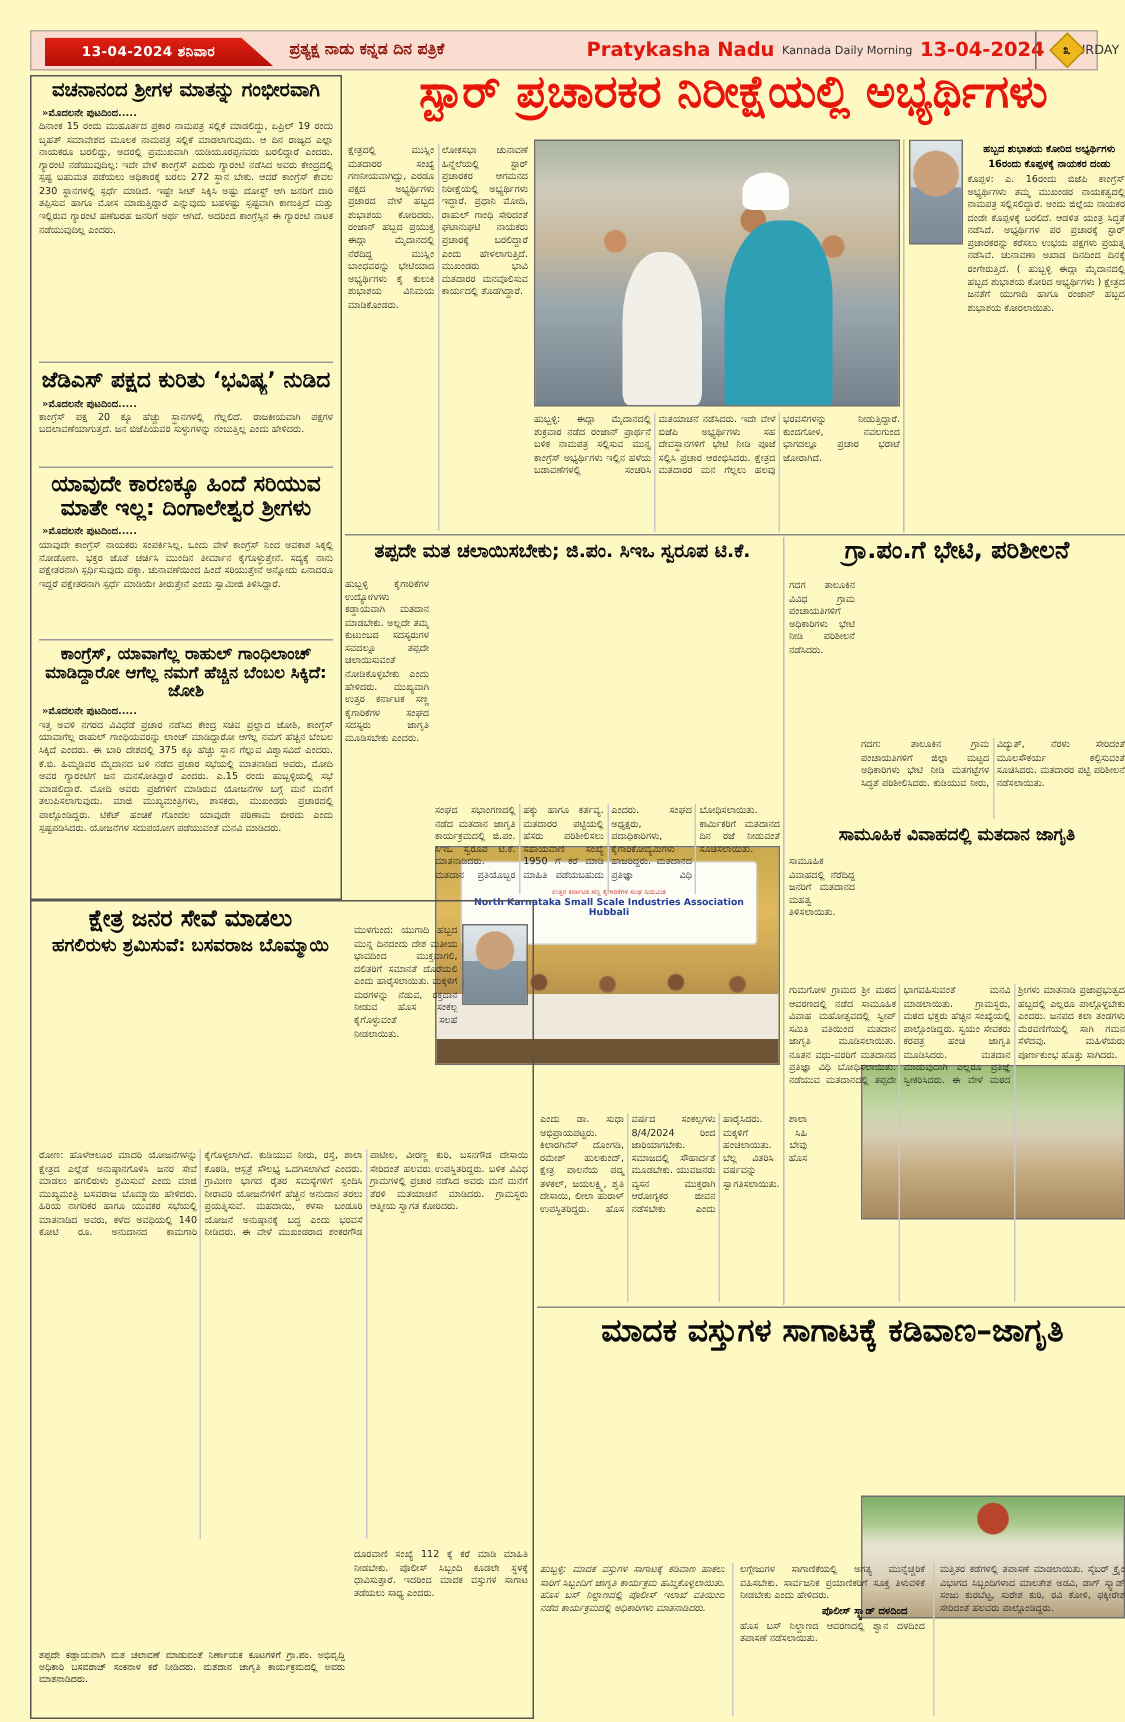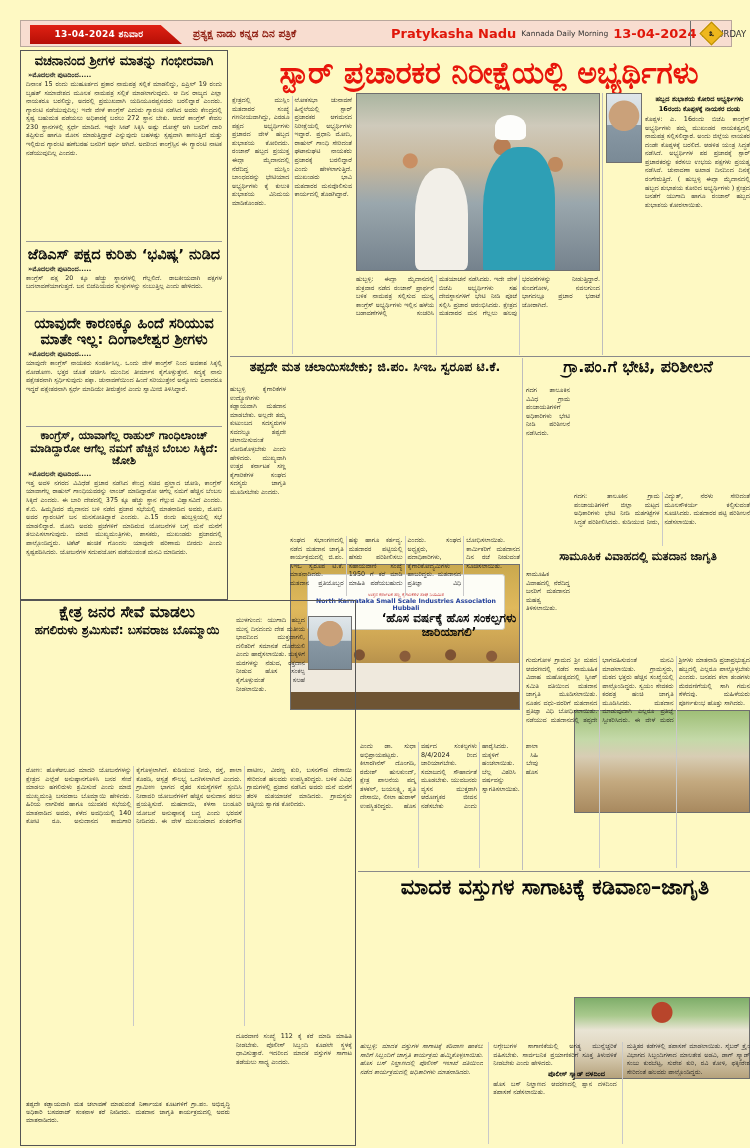--- a/index.html
+++ b/index.html
@@ -78,21 +78,21 @@
       <span class="mast-date">13-04-2024</span>
       <span class="mast-day">SATURDAY</span>
     </div>
     <div id="pgcell">
       <div id="diamond">
         <span>೩</span>
       </div>
     </div>
   </div>
 
-  <div class="abs hl" style="left:228px;top:56px;width:522px;height:42px;font-size:30px;color:#e8150a;">ಸ್ಟಾರ್ ಪ್ರಚಾರಕರ ನಿರೀಕ್ಷೆಯಲ್ಲಿ ಅಭ್ಯರ್ಥಿಗಳು</div>
+  <div class="abs hl" style="left:228px;top:45px;width:522px;height:42px;font-size:30px;color:#e8150a;">ಸ್ಟಾರ್ ಪ್ರಚಾರಕರ ನಿರೀಕ್ಷೆಯಲ್ಲಿ ಅಭ್ಯರ್ಥಿಗಳು</div>
 
   <div class="abs" id="leftbox">
     <div class="hl" style="font-size:13px;">ವಚನಾನಂದ ಶ್ರೀಗಳ ಮಾತನ್ನು ಗಂಭೀರವಾಗಿ</div>
     <div class="byline">»ಮೊದಲನೇ ಪುಟದಿಂದ.....</div>
     <div class="body-txt" style="height:158px;">ದಿನಾಂಕ 15 ರಂದು ಮುಹೂರ್ತದ ಪ್ರಕಾರ ನಾಮಪತ್ರ ಸಲ್ಲಿಕೆ ಮಾಡಲಿದ್ದು, ಏಪ್ರಿಲ್ 19 ರಂದು ಬೃಹತ್ ಸಮಾವೇಶದ ಮೂಲಕ ನಾಮಪತ್ರ ಸಲ್ಲಿಕೆ ಮಾಡಲಾಗುವುದು. ಆ ದಿನ ರಾಜ್ಯದ ಎಲ್ಲಾ ನಾಯಕರೂ ಬರಲಿದ್ದು, ಅದರಲ್ಲಿ ಪ್ರಮುಖವಾಗಿ ಯಡಿಯೂರಪ್ಪನವರು ಬರಲಿದ್ದಾರೆ ಎಂದರು. ಗ್ಯಾರಂಟಿ ನಡೆಯುವುದಿಲ್ಲ: ಇದೇ ವೇಳೆ ಕಾಂಗ್ರೆಸ್ ಎದುರು ಗ್ಯಾರಂಟಿ ನಡೆಸಿದ ಅವರು ಕೇಂದ್ರದಲ್ಲಿ ಸ್ಪಷ್ಟ ಬಹುಮತ ಪಡೆಯಲು ಅಧಿಕಾರಕ್ಕೆ ಬರಲು 272 ಸ್ಥಾನ ಬೇಕು. ಆದರೆ ಕಾಂಗ್ರೆಸ್ ಕೇವಲ 230 ಸ್ಥಾನಗಳಲ್ಲಿ ಸ್ಪರ್ಧೆ ಮಾಡಿದೆ. ಇಷ್ಟೇ ಸೀಟ್ ಸಿಕ್ಕಿಸಿ ಅಷ್ಟು ದೋಸ್ಟ್ ಆಗಿ ಜನರಿಗೆ ದಾರಿ ತಪ್ಪಿಸುವ ಹಾಗೂ ಮೋಸ ಮಾಡುತ್ತಿದ್ದಾರೆ ಎನ್ನುವುದು ಬಹಳಷ್ಟು ಸ್ಪಷ್ಟವಾಗಿ ಕಾಣುತ್ತಿದೆ ಮತ್ತು ಇಲ್ಲಿರುವ ಗ್ಯಾರಂಟಿ ಹಣೆಬರಹ ಜನರಿಗೆ ಅರ್ಥ ಆಗಿದೆ. ಅದರಿಂದ ಕಾಂಗ್ರೆಸ್ಸಿನ ಈ ಗ್ಯಾರಂಟಿ ನಾಟಕ ನಡೆಯುವುದಿಲ್ಲ ಎಂದರು.</div>
 
     <div class="hl sep" style="font-size:14.5px;padding-top:4px;margin-top:3px;">ಜೆಡಿಎಸ್ ಪಕ್ಷದ ಕುರಿತು ‘ಭವಿಷ್ಯ’ ನುಡಿದ</div>
     <div class="byline">»ಮೊದಲನೇ ಪುಟದಿಂದ.....</div>
     <div class="body-txt" style="height:34px;">ಕಾಂಗ್ರೆಸ್ ಪಕ್ಷ 20 ಕ್ಕೂ ಹೆಚ್ಚು ಸ್ಥಾನಗಳಲ್ಲಿ ಗೆಲ್ಲಲಿದೆ. ರಾಜಕೀಯವಾಗಿ ಪಕ್ಷಗಳ ಬದಲಾವಣೆಯಾಗುತ್ತದೆ. ಜನ ಬಿಜೆಪಿಯವರ ಸುಳ್ಳುಗಳನ್ನು ನಂಬುತ್ತಿಲ್ಲ ಎಂದು ಹೇಳಿದರು.</div>
 
@@ -155,21 +155,20 @@
   <div class="abs" style="left:236px;top:616px;width:116px;height:146px;overflow:hidden;">
     <div class="ph ph-portrait" style="float:right;width:44px;height:54px;margin:0 0 2px 3px;"></div>
     <div class="body-txt" style="height:146px;">ಮುಳಗುಂದ: ಯುಗಾದಿ ಹಬ್ಬದ ಮುನ್ನ ದಿನದಂದು ದೇಶ ಮತೀಯ ಭಾವದಿಂದ ಮುಕ್ತವಾಗಲಿ, ದಲಿತರಿಗೆ ಸಮಾನತೆ ದೊರೆಯಲಿ ಎಂದು ಹಾರೈಸಲಾಯಿತು. ಮಕ್ಕಳಿಗೆ ಮರಗಳನ್ನು ನೆಡುವ, ರಕ್ತದಾನ ನೀಡುವ ಹೊಸ ಸಂಕಲ್ಪ ಕೈಗೊಳ್ಳುವಂತೆ ಸಲಹೆ ನೀಡಲಾಯಿತು.</div>
   </div>
 
   <div class="abs body-txt cols3" style="left:26px;top:766px;width:326px;height:260px;">ರೋಣ: ಹೊಳೆಆಲೂರ ಮಾದರಿ ಯೋಜನೆಗಳನ್ನು ಕ್ಷೇತ್ರದ ಎಲ್ಲೆಡೆ ಅನುಷ್ಠಾನಗೊಳಿಸಿ ಜನರ ಸೇವೆ ಮಾಡಲು ಹಗಲಿರುಳು ಶ್ರಮಿಸುವೆ ಎಂದು ಮಾಜಿ ಮುಖ್ಯಮಂತ್ರಿ ಬಸವರಾಜ ಬೊಮ್ಮಾಯಿ ಹೇಳಿದರು. ಹಿರಿಯ ನಾಗರಿಕರ ಹಾಗೂ ಯುವಕರ ಸಭೆಯಲ್ಲಿ ಮಾತನಾಡಿದ ಅವರು, ಕಳೆದ ಅವಧಿಯಲ್ಲಿ 140 ಕೋಟಿ ರೂ. ಅನುದಾನದ ಕಾಮಗಾರಿ ಕೈಗೊಳ್ಳಲಾಗಿದೆ. ಕುಡಿಯುವ ನೀರು, ರಸ್ತೆ, ಶಾಲಾ ಕೊಠಡಿ, ಆಸ್ಪತ್ರೆ ಸೌಲಭ್ಯ ಒದಗಿಸಲಾಗಿದೆ ಎಂದರು. ಗ್ರಾಮೀಣ ಭಾಗದ ರೈತರ ಸಮಸ್ಯೆಗಳಿಗೆ ಸ್ಪಂದಿಸಿ ನೀರಾವರಿ ಯೋಜನೆಗಳಿಗೆ ಹೆಚ್ಚಿನ ಅನುದಾನ ತರಲು ಪ್ರಯತ್ನಿಸುವೆ. ಮಹದಾಯಿ, ಕಳಸಾ ಬಂಡೂರಿ ಯೋಜನೆ ಅನುಷ್ಠಾನಕ್ಕೆ ಬದ್ಧ ಎಂದು ಭರವಸೆ ನೀಡಿದರು. ಈ ವೇಳೆ ಮುಖಂಡರಾದ ಶಂಕರಗೌಡ ಪಾಟೀಲ, ವೀರಣ್ಣ ಕುರಿ, ಬಸನಗೌಡ ದೇಸಾಯಿ ಸೇರಿದಂತೆ ಹಲವರು ಉಪಸ್ಥಿತರಿದ್ದರು. ಬಳಿಕ ವಿವಿಧ ಗ್ರಾಮಗಳಲ್ಲಿ ಪ್ರಚಾರ ನಡೆಸಿದ ಅವರು ಮನೆ ಮನೆಗೆ ತೆರಳಿ ಮತಯಾಚನೆ ಮಾಡಿದರು. ಗ್ರಾಮಸ್ಥರು ಆತ್ಮೀಯ ಸ್ವಾಗತ ಕೋರಿದರು.</div>
 
   <div class="abs caption" style="left:26px;top:1100px;width:204px;height:42px;">ತಪ್ಪದೇ ಕಡ್ಡಾಯವಾಗಿ ಮತ ಚಲಾವಣೆ ಮಾಡುವಂತೆ ನಿರ್ಣಾಯಕ ಕೂಟಗಳಿಗೆ ಗ್ರಾ.ಪಂ. ಅಭಿವೃದ್ಧಿ ಅಧಿಕಾರಿ ಬಸವರಾಜ್ ಸಂಕನಾಳ ಕರೆ ನೀಡಿದರು. ಮತದಾನ ಜಾಗೃತಿ ಕಾರ್ಯಕ್ರಮದಲ್ಲಿ ಅವರು ಮಾತನಾಡಿದರು.</div>
   <div class="abs body-txt" style="left:236px;top:1032px;width:116px;height:110px;">ದೂರವಾಣಿ ಸಂಖ್ಯೆ 112 ಕ್ಕೆ ಕರೆ ಮಾಡಿ ಮಾಹಿತಿ ನೀಡಬೇಕು. ಪೊಲೀಸ್ ಸಿಬ್ಬಂದಿ ಕೂಡಲೇ ಸ್ಥಳಕ್ಕೆ ಧಾವಿಸುತ್ತಾರೆ. ಇದರಿಂದ ಮಾದಕ ವಸ್ತುಗಳ ಸಾಗಾಟ ತಡೆಯಲು ಸಾಧ್ಯ ಎಂದರು.</div>
 
-  <div class="abs hl" style="left:360px;top:612px;width:178px;height:24px;font-size:12px;">‘ಹೊಸ ವರ್ಷಕ್ಕೆ ಹೊಸ ಸಂಕಲ್ಪಗಳು ಜಾರಿಯಾಗಲಿ’</div>
 
   <div class="abs body-txt cols3" style="left:360px;top:742px;width:178px;height:126px;">ಎಂದು ಡಾ. ಸುಧಾ ಅಭಿಪ್ರಾಯಪಟ್ಟರು. ಕಿಲಾರಗಿನೆಸ್ ದೊಂಗಡಿ, ರಮೇಶ್ ಹುಲಕುಂದ್, ಕ್ಷೇತ್ರ ಪಾಲನೆಯ ಪದ್ಮ ತಳಕಲ್, ಜಯಲಕ್ಷ್ಮಿ, ಶೃತಿ ದೇಸಾಯಿ, ಲೀಲಾ ಹುರಾಳ್ ಉಪಸ್ಥಿತರಿದ್ದರು. ಹೊಸ ವರ್ಷದ ಸಂಕಲ್ಪಗಳು 8/4/2024 ರಿಂದ ಜಾರಿಯಾಗಬೇಕು. ಸಮಾಜದಲ್ಲಿ ಸೌಹಾರ್ದತೆ ಮೂಡಬೇಕು. ಯುವಜನರು ವ್ಯಸನ ಮುಕ್ತರಾಗಿ ಆರೋಗ್ಯಕರ ಜೀವನ ನಡೆಸಬೇಕು ಎಂದು ಹಾರೈಸಿದರು. ಶಾಲಾ ಮಕ್ಕಳಿಗೆ ಸಿಹಿ ಹಂಚಲಾಯಿತು. ಬೇವು ಬೆಲ್ಲ ವಿತರಿಸಿ ಹೊಸ ವರ್ಷವನ್ನು ಸ್ವಾಗತಿಸಲಾಯಿತು.</div>
 
   <div class="abs hrule" style="left:358px;top:871px;width:392px;"></div>
 
   <div class="abs hl" style="left:360px;top:875px;width:390px;height:29px;font-size:21px;">ಮಾದಕ ವಸ್ತುಗಳ ಸಾಗಾಟಕ್ಕೆ ಕಡಿವಾಣ–ಜಾಗೃತಿ</div>
 
   <div class="abs" style="left:360px;top:1042px;width:390px;height:102px;display:flex;gap:5px;">
     <div class="body-txt" style="flex:1;font-style:italic;">ಹುಬ್ಬಳ್ಳಿ: ಮಾದಕ ವಸ್ತುಗಳ ಸಾಗಾಟಕ್ಕೆ ಕಡಿವಾಣ ಹಾಕಲು ಸಾರಿಗೆ ಸಿಬ್ಬಂದಿಗೆ ಜಾಗೃತಿ ಕಾರ್ಯಕ್ರಮ ಹಮ್ಮಿಕೊಳ್ಳಲಾಯಿತು. ಹೊಸ ಬಸ್ ನಿಲ್ದಾಣದಲ್ಲಿ ಪೊಲೀಸ್ ಇಲಾಖೆ ವತಿಯಿಂದ ನಡೆದ ಕಾರ್ಯಕ್ರಮದಲ್ಲಿ ಅಧಿಕಾರಿಗಳು ಮಾತನಾಡಿದರು.</div>
     <div style="flex:1;border-left:1px solid #c9c9c9;padding-left:4px;overflow:hidden;">

